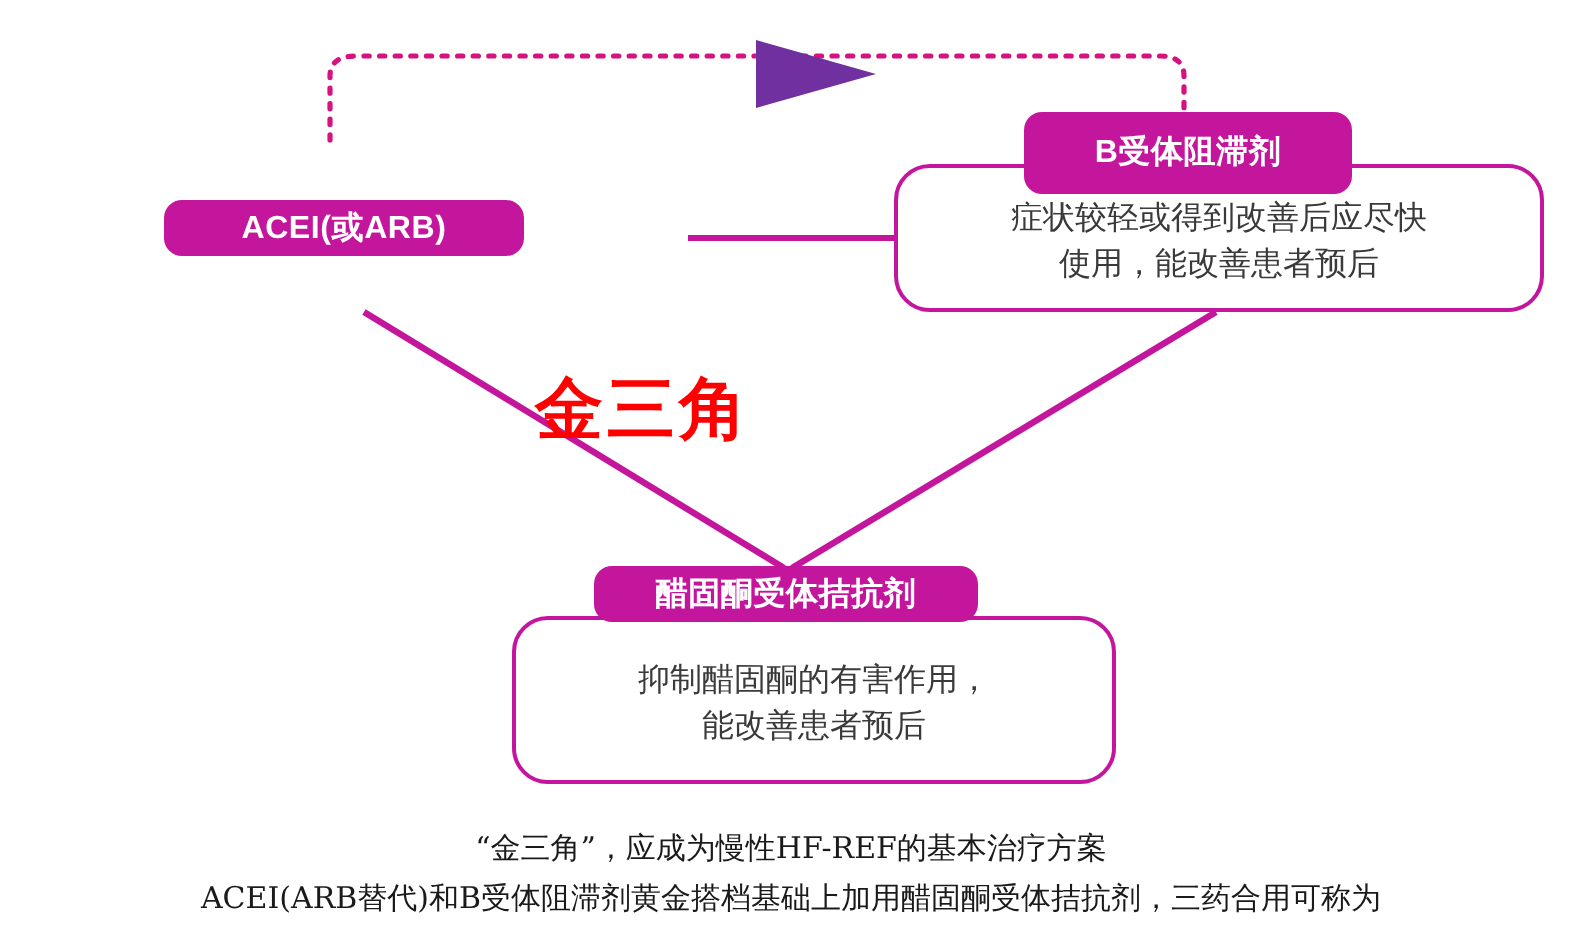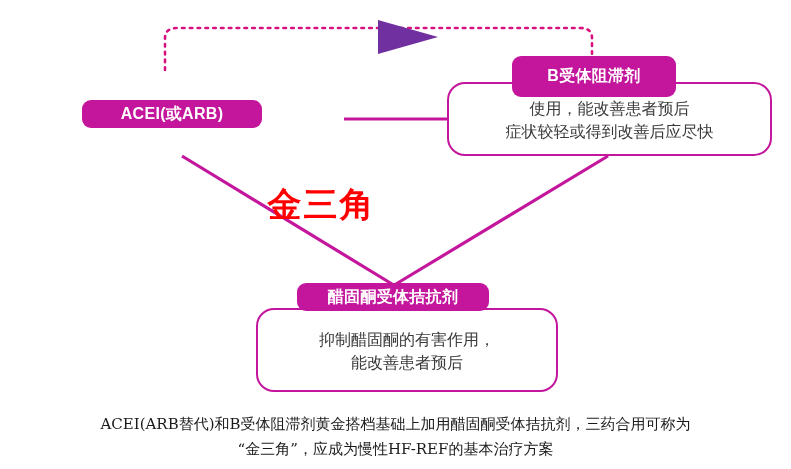--- a/index.html
+++ b/index.html
@@ -117,33 +117,33 @@
     <line x1="608" y1="156" x2="396" y2="284" stroke="#c3169c" stroke-width="3.2"></line>
 
     <polygon points="378,20 438,37 378,54" fill="#7030a0"></polygon>
   </svg>
 
   <div class="node-tab" id="node-acei-tab">ACEI(或ARB)</div>
 
   <div class="node-tab" id="node-bb-tab">B受体阻滞剂</div>
   <div class="node-body" id="node-bb-body">
     <div>
+      <span>症状较轻或得到改善后应尽快</span>
       <span>使用，能改善患者预后</span>
-      <span>症状较轻或得到改善后应尽快</span>
     </div>
   </div>
 
   <div class="node-tab" id="node-mra-tab">醋固酮受体拮抗剂</div>
   <div class="node-body" id="node-mra-body">
     <div>
       <span>抑制醋固酮的有害作用，</span>
       <span>能改善患者预后</span>
     </div>
   </div>
 
   <div id="center-label">金三角</div>
 
   <div id="caption">
+    <span>“金三角”，应成为慢性HF-REF的基本治疗方案</span>
     <span>ACEI(ARB替代)和B受体阻滞剂黄金搭档基础上加用醋固酮受体拮抗剂，三药合用可称为</span>
-    <span>“金三角”，应成为慢性HF-REF的基本治疗方案</span>
   </div>
 
 </div>
 
 </body></html>

